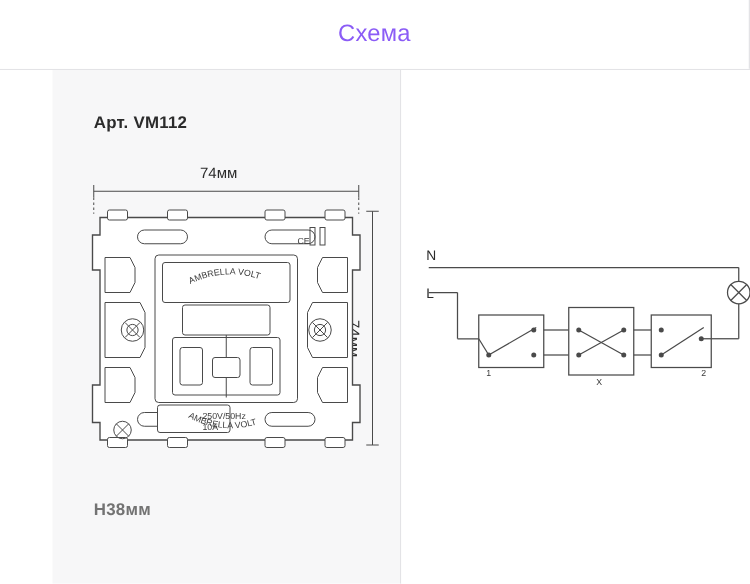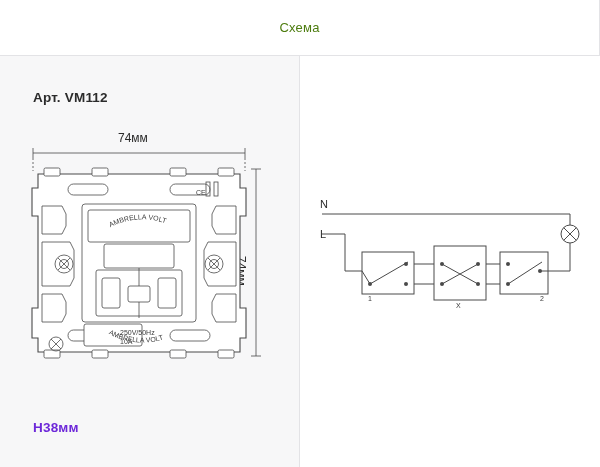--- a/index.html
+++ b/index.html
@@ -27,38 +27,39 @@
     width: 100%;
     height: 56px;
     border-bottom: 1px solid #e3e3e6;
     box-sizing: border-box;
   }
   .tab {
     flex: 1 1 50%;
     display: flex;
     align-items: center;
     justify-content: center;
-    font-size: 13px;
+    font-size: 19px;
     letter-spacing: 0.2px;
-    color: #4d7c0f;
+    color: #8b5cf6;
     background: #ffffff;
     box-sizing: border-box;
     cursor: pointer;
     user-select: none;
   }
   .tab.first {
     border-right: 1px solid #e3e3e6;
   }
 
   
   .panels {
     display: flex;
     width: 100%;
     height: 411px;
     box-sizing: border-box;
+    padding-left: 42px;
   }
   .panel {
     flex: 1 1 50%;
     position: relative;
     box-sizing: border-box;
   }
   .panel-left {
     background: #f7f7f8;
     border-right: 1px solid #e3e3e6;
   }
@@ -74,23 +75,22 @@
     font-weight: bold;
     color: #2b2b2b;
     letter-spacing: 0.2px;
   }
   .h-label {
     position: absolute;
     left: 33px;
     top: 344px;
     font-size: 13.5px;
     font-weight: bold;
-    color: #6d28d9;
+    color: #737373;
     letter-spacing: 0.2px;
-    margin-top: 20px;
   }
 
   .dim-top {
     position: absolute;
     left: 118px;
     top: 75px;
     font-size: 12px;
     color: #2b2b2b;
   }
   .dim-right {

